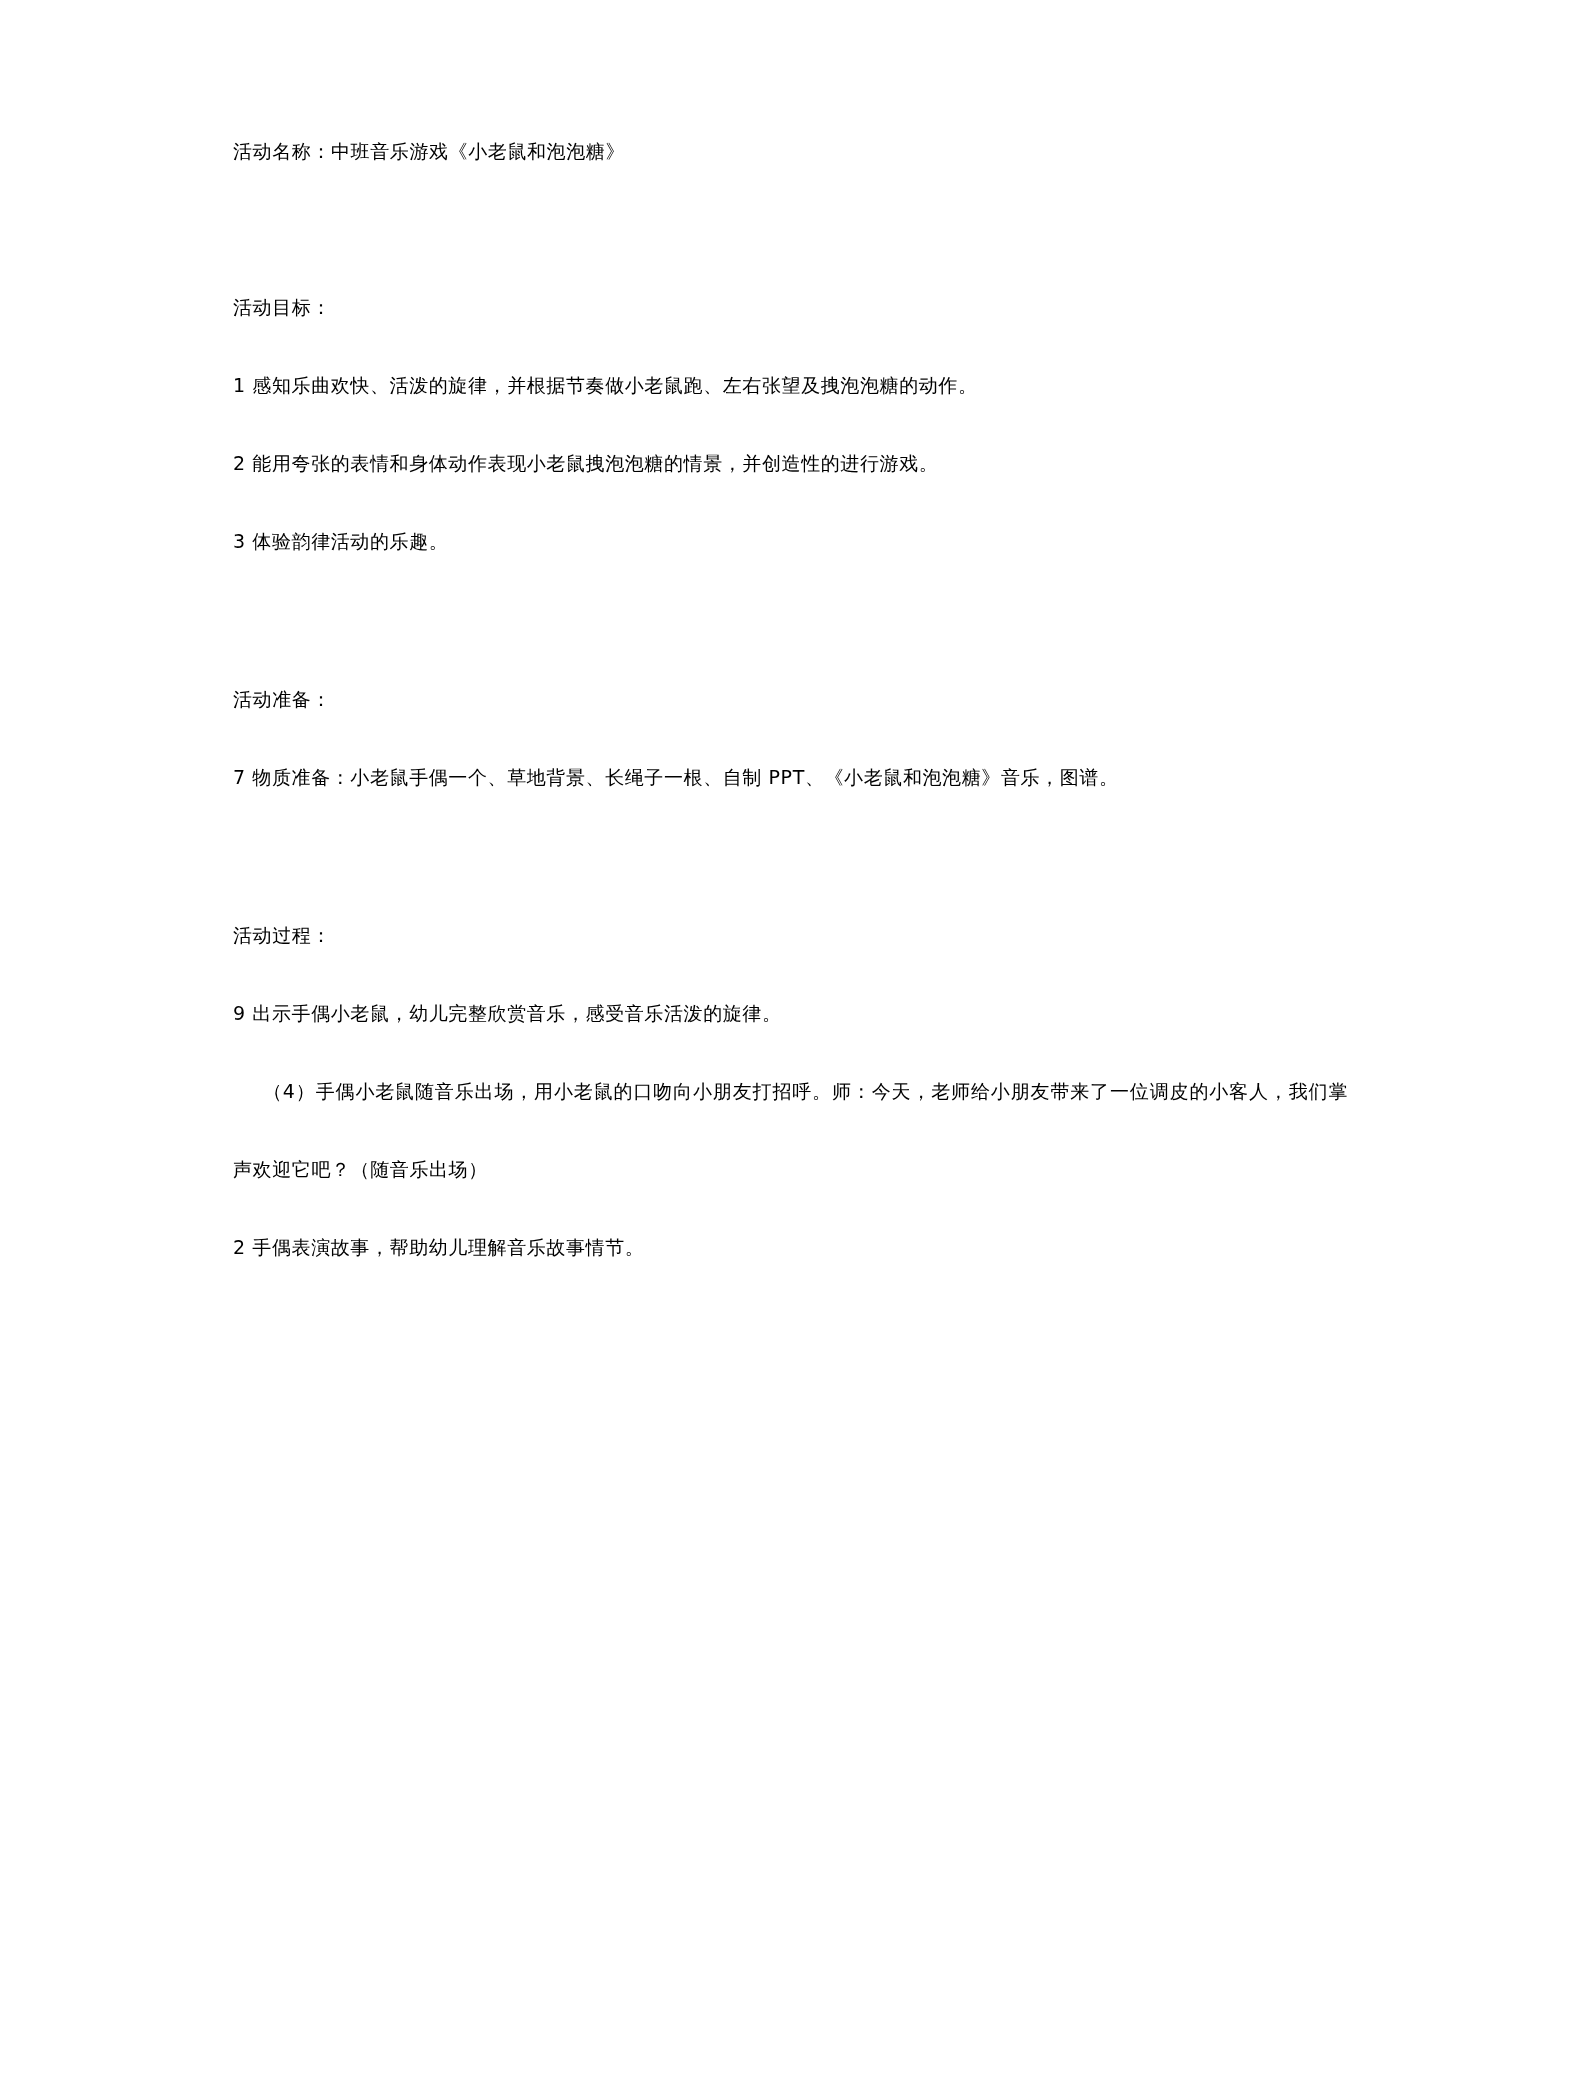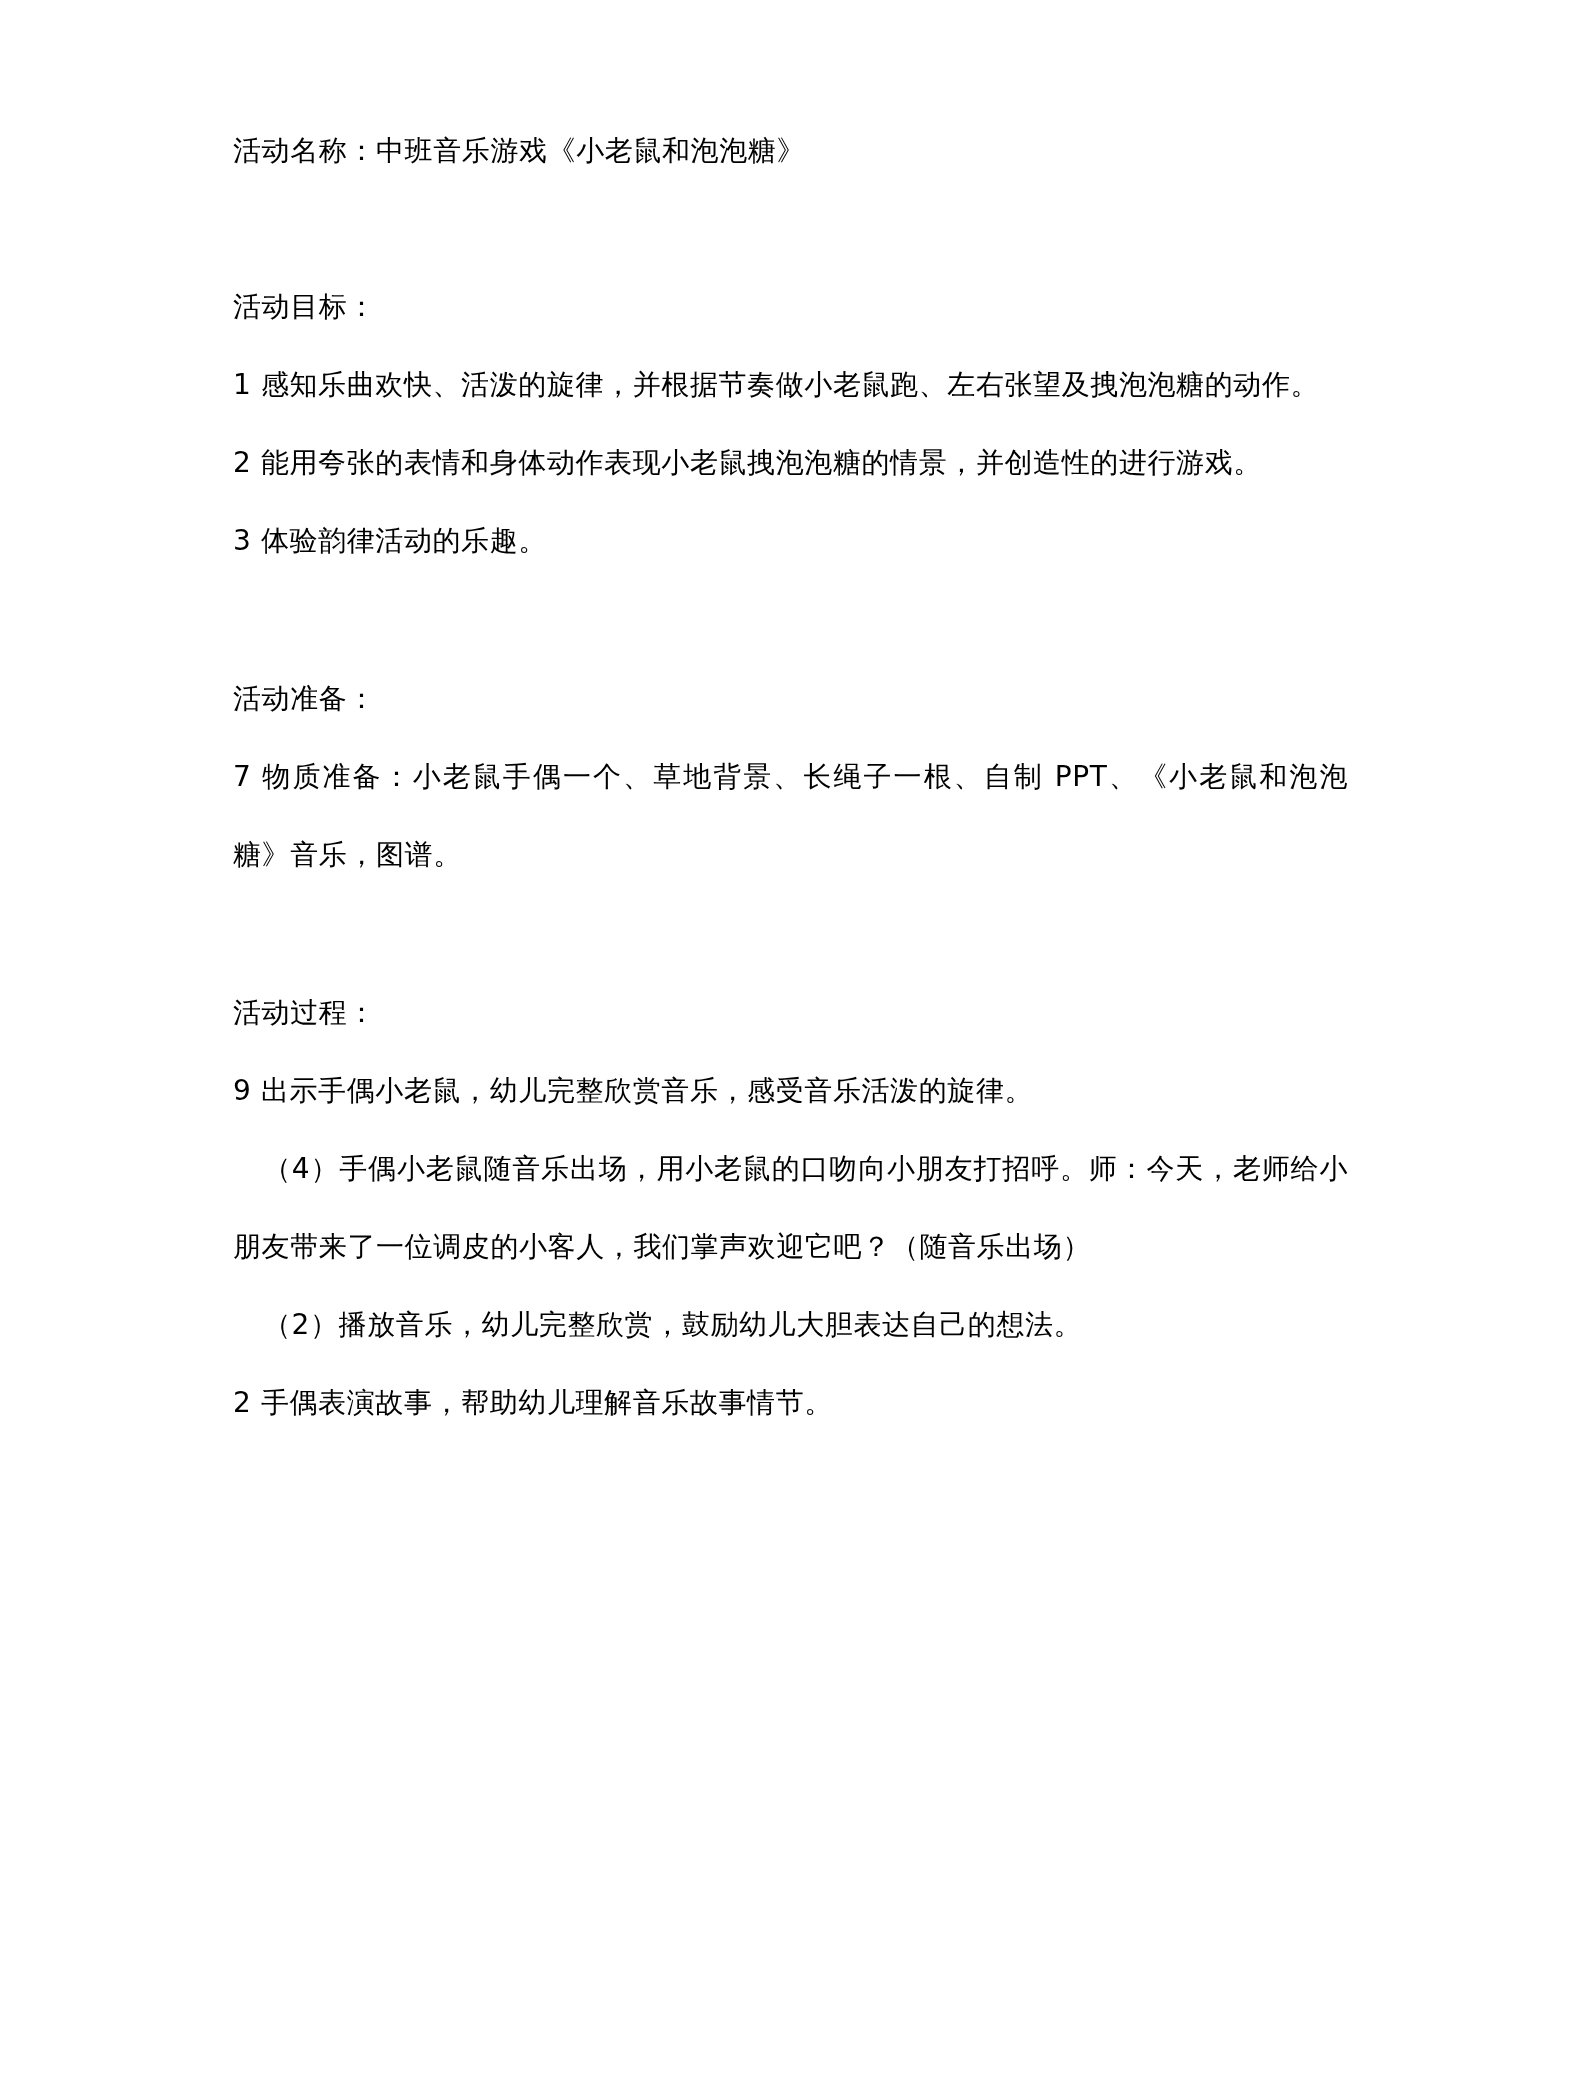--- a/index.html
+++ b/index.html
@@ -20,21 +20,21 @@
     overflow: hidden;
     box-sizing: border-box;
   }
   .doc-body {
     position: absolute;
     left: 233px;
     top: 112px;
     width: 1115px;
   }
   .para {
-    font-size: 28px;
+    font-size: 19px;
     line-height: 78px;
     letter-spacing: 0.6px;
     text-align: justify;
     text-justify: inter-ideograph;
     word-break: break-all;
     margin: 0;
     color: #000000;
     font-weight: 400;
   }
   .para.heading {
@@ -76,19 +76,18 @@
 
 
     <div class="spacer-xl"></div>
 
     <p class="para heading">活动过程：</p>
 
     <p class="para">9 出示手偶小老鼠，幼儿完整欣赏音乐，感受音乐活泼的旋律。</p>
 
     <p class="para sub">（4）手偶小老鼠随音乐出场，用小老鼠的口吻向小朋友打招呼。师：今天，老师给小朋友带来了一位调皮的小客人，我们掌声欢迎它吧？（随音乐出场）</p>
 
-    <p class="para sub">（2）播放音乐，幼儿完整欣赏，鼓励幼儿大胆表达自己的想法。</p>
 
 
     <p class="para">2 手偶表演故事，帮助幼儿理解音乐故事情节。</p>
 
   </div>
 </div>
 
 </body></html>

